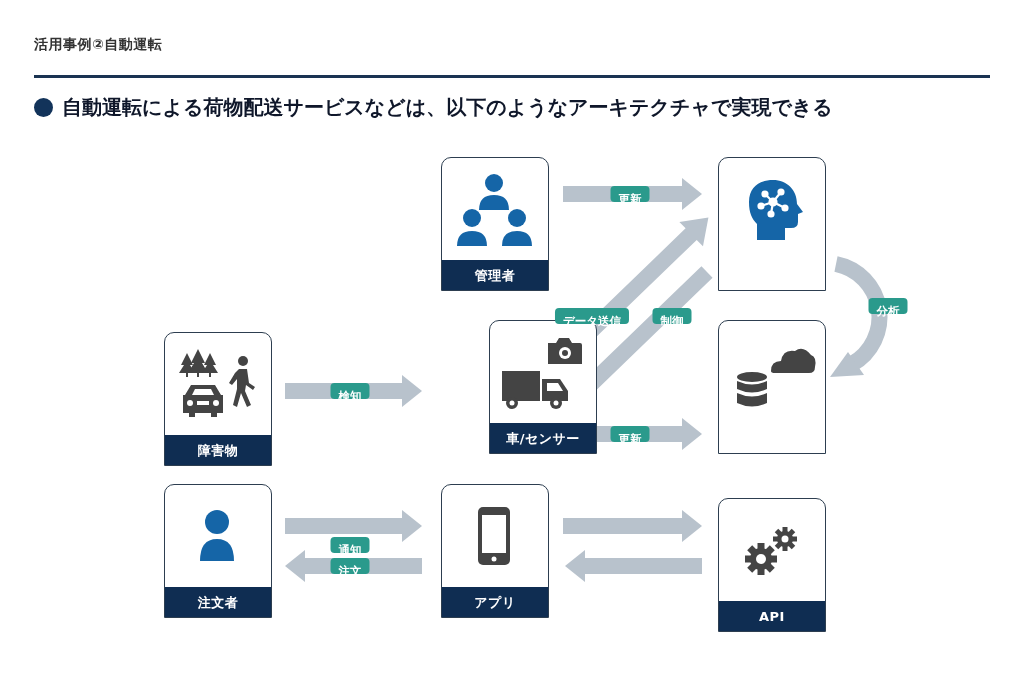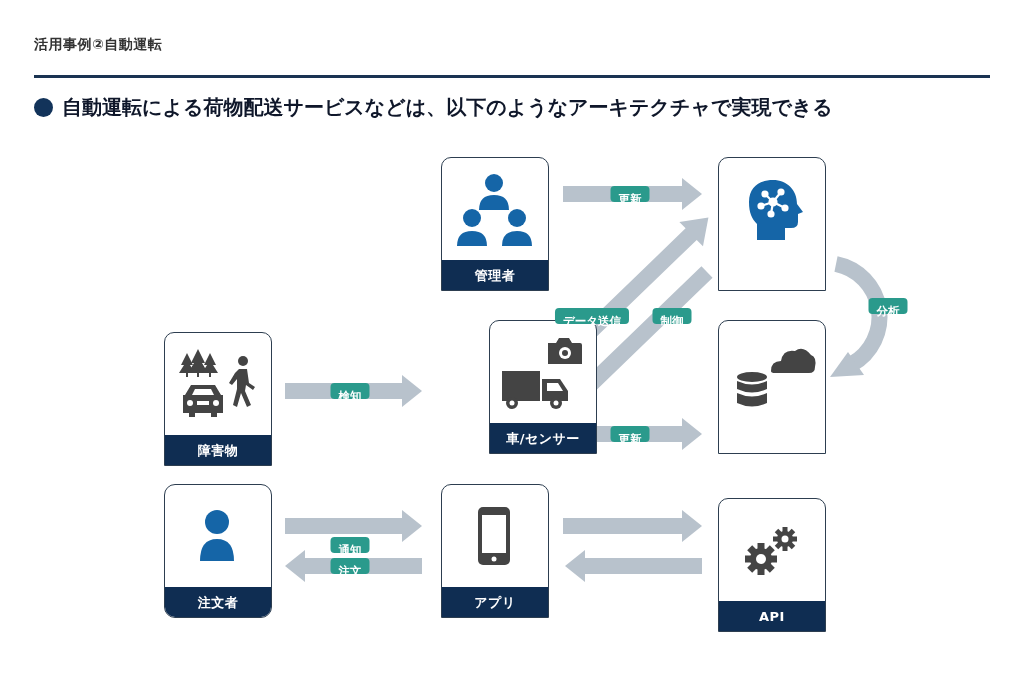--- a/index.html
+++ b/index.html
@@ -145,21 +145,21 @@
         <g fill="#444">
           <path d="M52,50 Q52,40 62,40 Q64,28 76,30 Q84,24 92,34 Q98,36 96,46 Q96,52 90,52 L56,52 Q52,52 52,50 Z"></path>
           <ellipse cx="33" cy="56" rx="15" ry="5"></ellipse>
           <path d="M18,60 Q33,67 48,60 L48,68 Q33,75 18,68 Z"></path>
           <path d="M18,72 Q33,79 48,72 L48,82 Q33,89 18,82 Z"></path>
         </g>
       </svg>
     </div>
   </div>
 
-  <div class="node" style="left:164px;top:484px;border-radius:11px;">
+  <div class="node" style="left:164px;top:484px;">
     <div class="icon-area">
       <svg width="104" height="103" viewBox="0 0 104 103">
         <g fill="#1565a7">
           <circle cx="52" cy="37" r="12"></circle>
           <path d="M35,76 Q35,54 52,54 Q69,54 69,76 Z"></path>
         </g>
       </svg>
     </div>
     <div class="label">注文者</div>
   </div>

